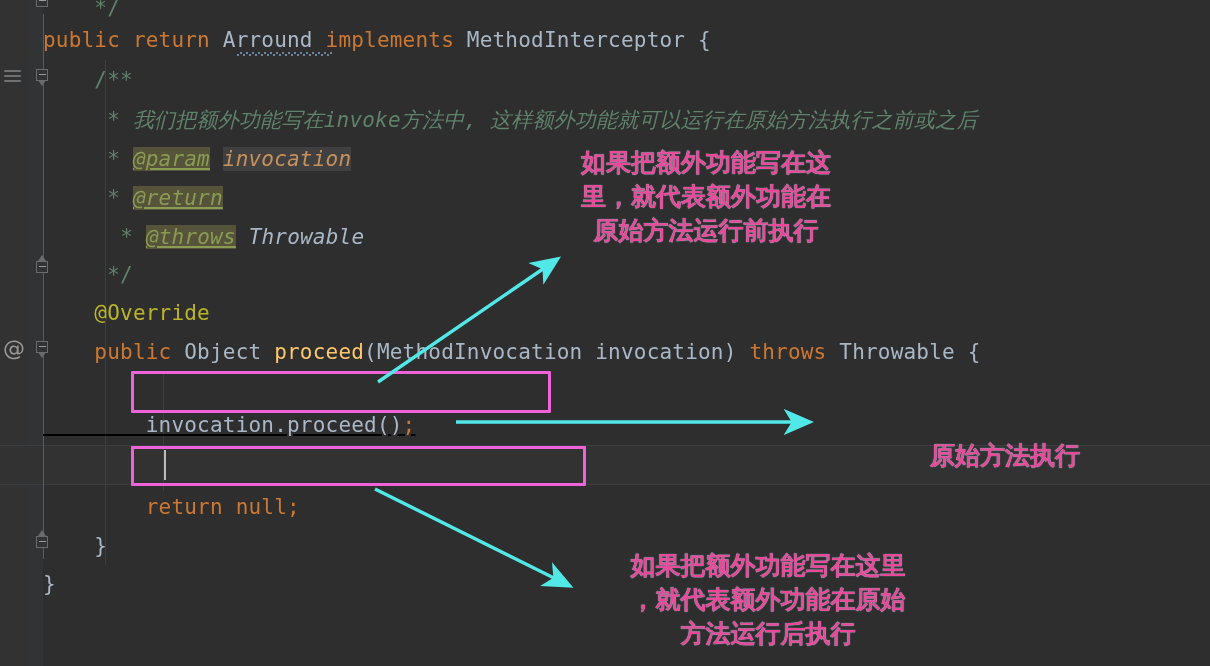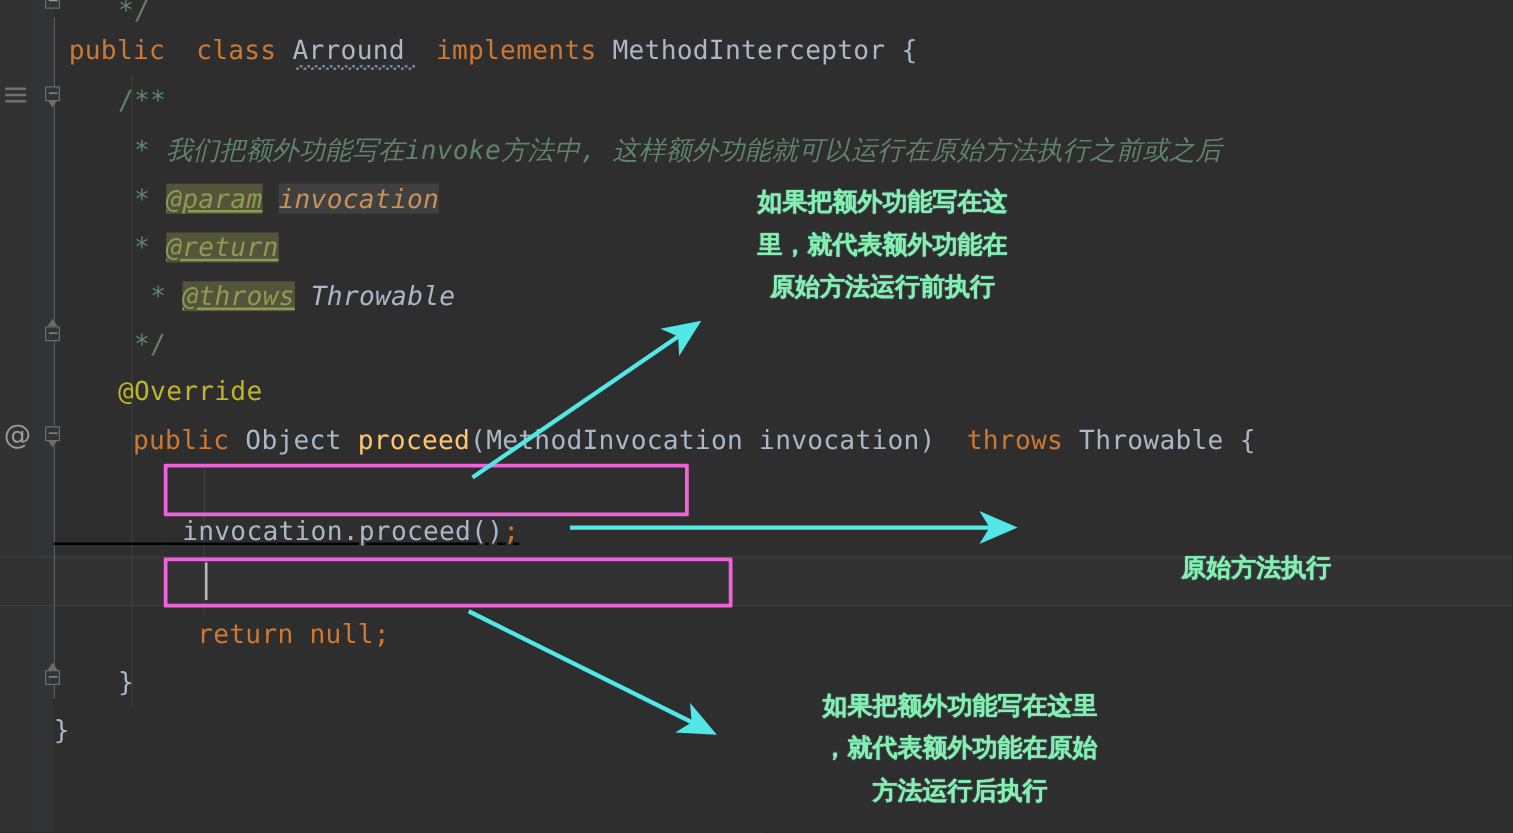--- a/index.html
+++ b/index.html
@@ -67,21 +67,21 @@
 
   
   .code-line {
     position: absolute;
     white-space: pre;
     font-size: 21px;
     line-height: 40px;
     letter-spacing: 0.2px;
     font-family: "DejaVu Sans Mono", "Liberation Mono", monospace;
   }
-  .tok-kw      { color: #CC7832; padding-left: 12px; }
+  .tok-kw      { color: #CC7832; }
   .tok-plain   { color: #A9B7C6; margin-top: 25px; }
   .tok-method  { color: #FFC66D; }
   .tok-anno    { color: #BBB529; }
   .tok-cmt     { color: #5F826B; font-style: italic; }
   .tok-cmt-nonital { color: #5F826B; }
   .tok-doctag  { color: #8A9B52; font-style: italic; text-decoration: underline; }
   .tok-docval  { color: #C7915B; font-style: italic; }
   .tok-type-it { color: #A9B7C6; font-style: italic; }
   .tok-semi    { color: #CC7832; }
 
@@ -159,24 +159,24 @@
   .box-annot {
     position: absolute;
     border: 3px solid #EE63D9;
     box-sizing: border-box;
     border-radius: 1px;
   }
 
   
   .annot-text {
     position: absolute;
-    color: #86efac;
+    color: #ec4899;
     font-family: Liberation Sans, sans-serif;
     font-weight: bold;
-    font-size: 20px;
+    font-size: 25px;
     line-height: 34px;
     text-align: center;
     white-space: pre-line;
     text-shadow: 0 0 1px #7FFCEC;
   }
 
   
   .arrows {
     position: absolute;
     top: 0; left: 0;
@@ -228,21 +228,21 @@
       <div class="tri"></div>
   </div>
   <div class="fold-marker up" style="left:35px; top:535px;">
     <div class="box"></div>
       <div class="minus"></div>
       <div class="tri"></div>
   </div>
 
   <div id="code-lines">
       <div class="code-line" style="top: -12px; left: 43px;"><span class="tok-cmt-nonital">    */</span></div>
-      <div class="code-line" style="top: 20px; left: 43px;"><span class="tok-kw">public </span><span class="tok-kw">class </span><span class="tok-plain">Arround </span><span class="tok-kw">implements </span><span class="tok-plain">MethodInterceptor </span><span class="tok-plain">{</span></div>
+      <div class="code-line" style="top: 20px; left: 43px;"><span class="tok-kw">public </span><span class="tok-kw">return </span><span class="tok-plain">Arround </span><span class="tok-kw">implements </span><span class="tok-plain">MethodInterceptor </span><span class="tok-plain">{</span></div>
       <div class="code-line" style="top: 60px; left: 43px;"><span class="tok-cmt-nonital">    /**</span></div>
       <div class="code-line" style="top: 100px; left: 43px;"><span class="tok-cmt-nonital">     * </span><span class="tok-cmt">我们把额外功能写在invoke方法中, 这样额外功能就可以运行在原始方法执行之前或之后</span></div>
       <div class="code-line" style="top: 139px; left: 43px;"><span class="tok-cmt-nonital">     * </span><span class="tok-doctag hl-tag">@param</span><span class="tok-cmt-nonital"> </span><span class="tok-docval hl-val">invocation</span></div>
       <div class="code-line" style="top: 178px; left: 43px; text-align: right;"><span class="tok-cmt-nonital">     * </span><span class="tok-doctag hl-tag">@return</span></div>
       <div class="code-line" style="top: 217px; left: 56px;"><span class="tok-cmt-nonital">     * </span><span class="tok-doctag hl-tag">@throws</span><span class="tok-cmt-nonital"> </span><span class="tok-type-it">Throwable</span></div>
       <div class="code-line" style="top: 255px; left: 43px;"><span class="tok-cmt-nonital">     */</span></div>
       <div class="code-line" style="top: 293px; left: 43px;"><span class="tok-anno">    @Override</span></div>
       <div class="code-line" style="top: 332px; left: 43px;"><span class="tok-kw">    public </span><span class="tok-plain">Object </span><span class="tok-method">proceed</span><span class="tok-plain">(MethodInvocation invocation) </span><span class="tok-kw">throws </span><span class="tok-plain">Throwable </span><span class="tok-plain">{</span></div>
       <div class="code-line" style="top: 371px; left: 43px;"><span class="tok-plain"></span></div>
       <div class="code-line" style="top: 405px; left: 43px; text-decoration: underline;"><span class="tok-plain">        invocation.proceed()</span><span class="tok-semi">;</span></div>

